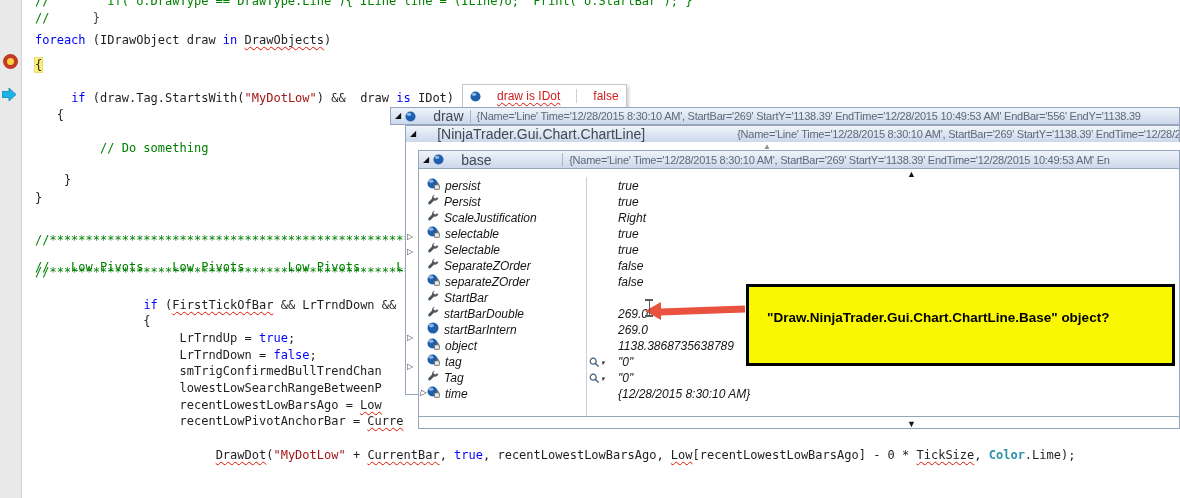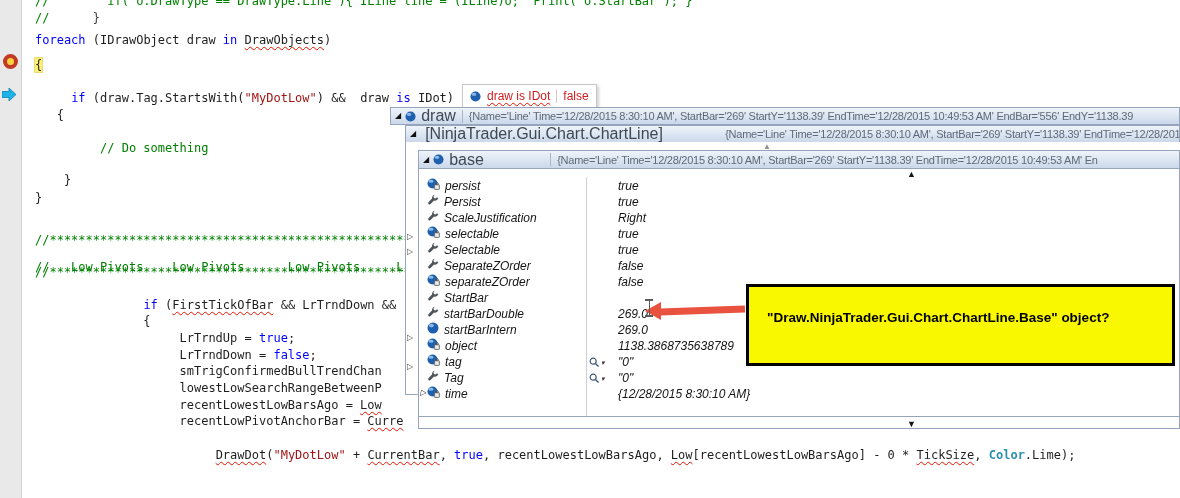--- a/index.html
+++ b/index.html
@@ -11,29 +11,29 @@
   .cur-arrow{position:absolute;left:2px;top:87px;}
   .code-line{position:absolute;left:35px;white-space:pre;font-family:"DejaVu Sans Mono","Liberation Mono",monospace;
              font-size:12px;line-height:16px;color:#1e1e1e;}
   .tk-k{color:#0000ff;} .tk-c{color:#008000;} .tk-s{color:#a31515;}
   .tk-t{color:#2b91af;font-weight:bold;} .tk-p{color:#1e1e1e;} .tk-d{color:#3d3d3d;}
   .err{text-decoration-line:underline;text-decoration-style:wavy;text-decoration-color:#e51400;
        text-decoration-thickness:1px;text-underline-offset:2px;}
   .hl{background:#fdf071;outline:1px solid #e8dc7a;}
   
   .mini-tip{position:absolute;left:462px;top:84px;height:22px;background:#fff;border:1px solid #c6c6c6;
-            box-shadow:2px 2px 3px rgba(0,0,0,.18);display:flex;align-items:center;gap:6px;padding:0 7px;
+            box-shadow:2px 2px 3px rgba(0,0,0,.18);display:flex;align-items:center;gap:16px;padding:0 7px;
             font-size:12px;color:#cf1d1d;white-space:nowrap;}
   .mini-tip .vdiv{width:1px;height:14px;background:#ddc9c9;}
   
   .dt-header{position:absolute;height:18px;box-sizing:border-box;background:linear-gradient(#eff4fa,#cbd8ea);
              border:1px solid #96a4bc;display:flex;align-items:center;font-size:11px;color:#45505e;
              overflow:hidden;white-space:nowrap;}
   .dt-header .exp{font-size:8px;color:#111;margin:0 4px 0 4px;line-height:8px;}
-  .dt-label{color:#3f4855;font-size:16px;margin-right:6px;}
+  .dt-label{color:#3f4855;font-size:14px;margin-right:6px;margin-left:12px;}
   .dt-val{color:#5e6a79;letter-spacing:-0.25px;}
   .dt-vdiv{width:1px;height:13px;background:#aab6c8;margin-right:6px;}
   .band2{position:absolute;left:405px;top:142px;width:775px;height:9px;background:#fff;
          border-left:1px solid #96a4bc;border-right:0;box-sizing:border-box;}
   .sliver{position:absolute;left:405px;top:151px;width:13px;height:244px;background:#fff;
           border-left:1px solid #96a4bc;border-bottom:1px solid #96a4bc;box-sizing:border-box;}
   .tri-small{position:absolute;font-size:8px;line-height:8px;color:#444;}
   .scroll-tri{position:absolute;font-size:9px;line-height:9px;color:#141414;}
   .scroll-tri.grey{color:#8f8f8f;font-size:8px;}
   

